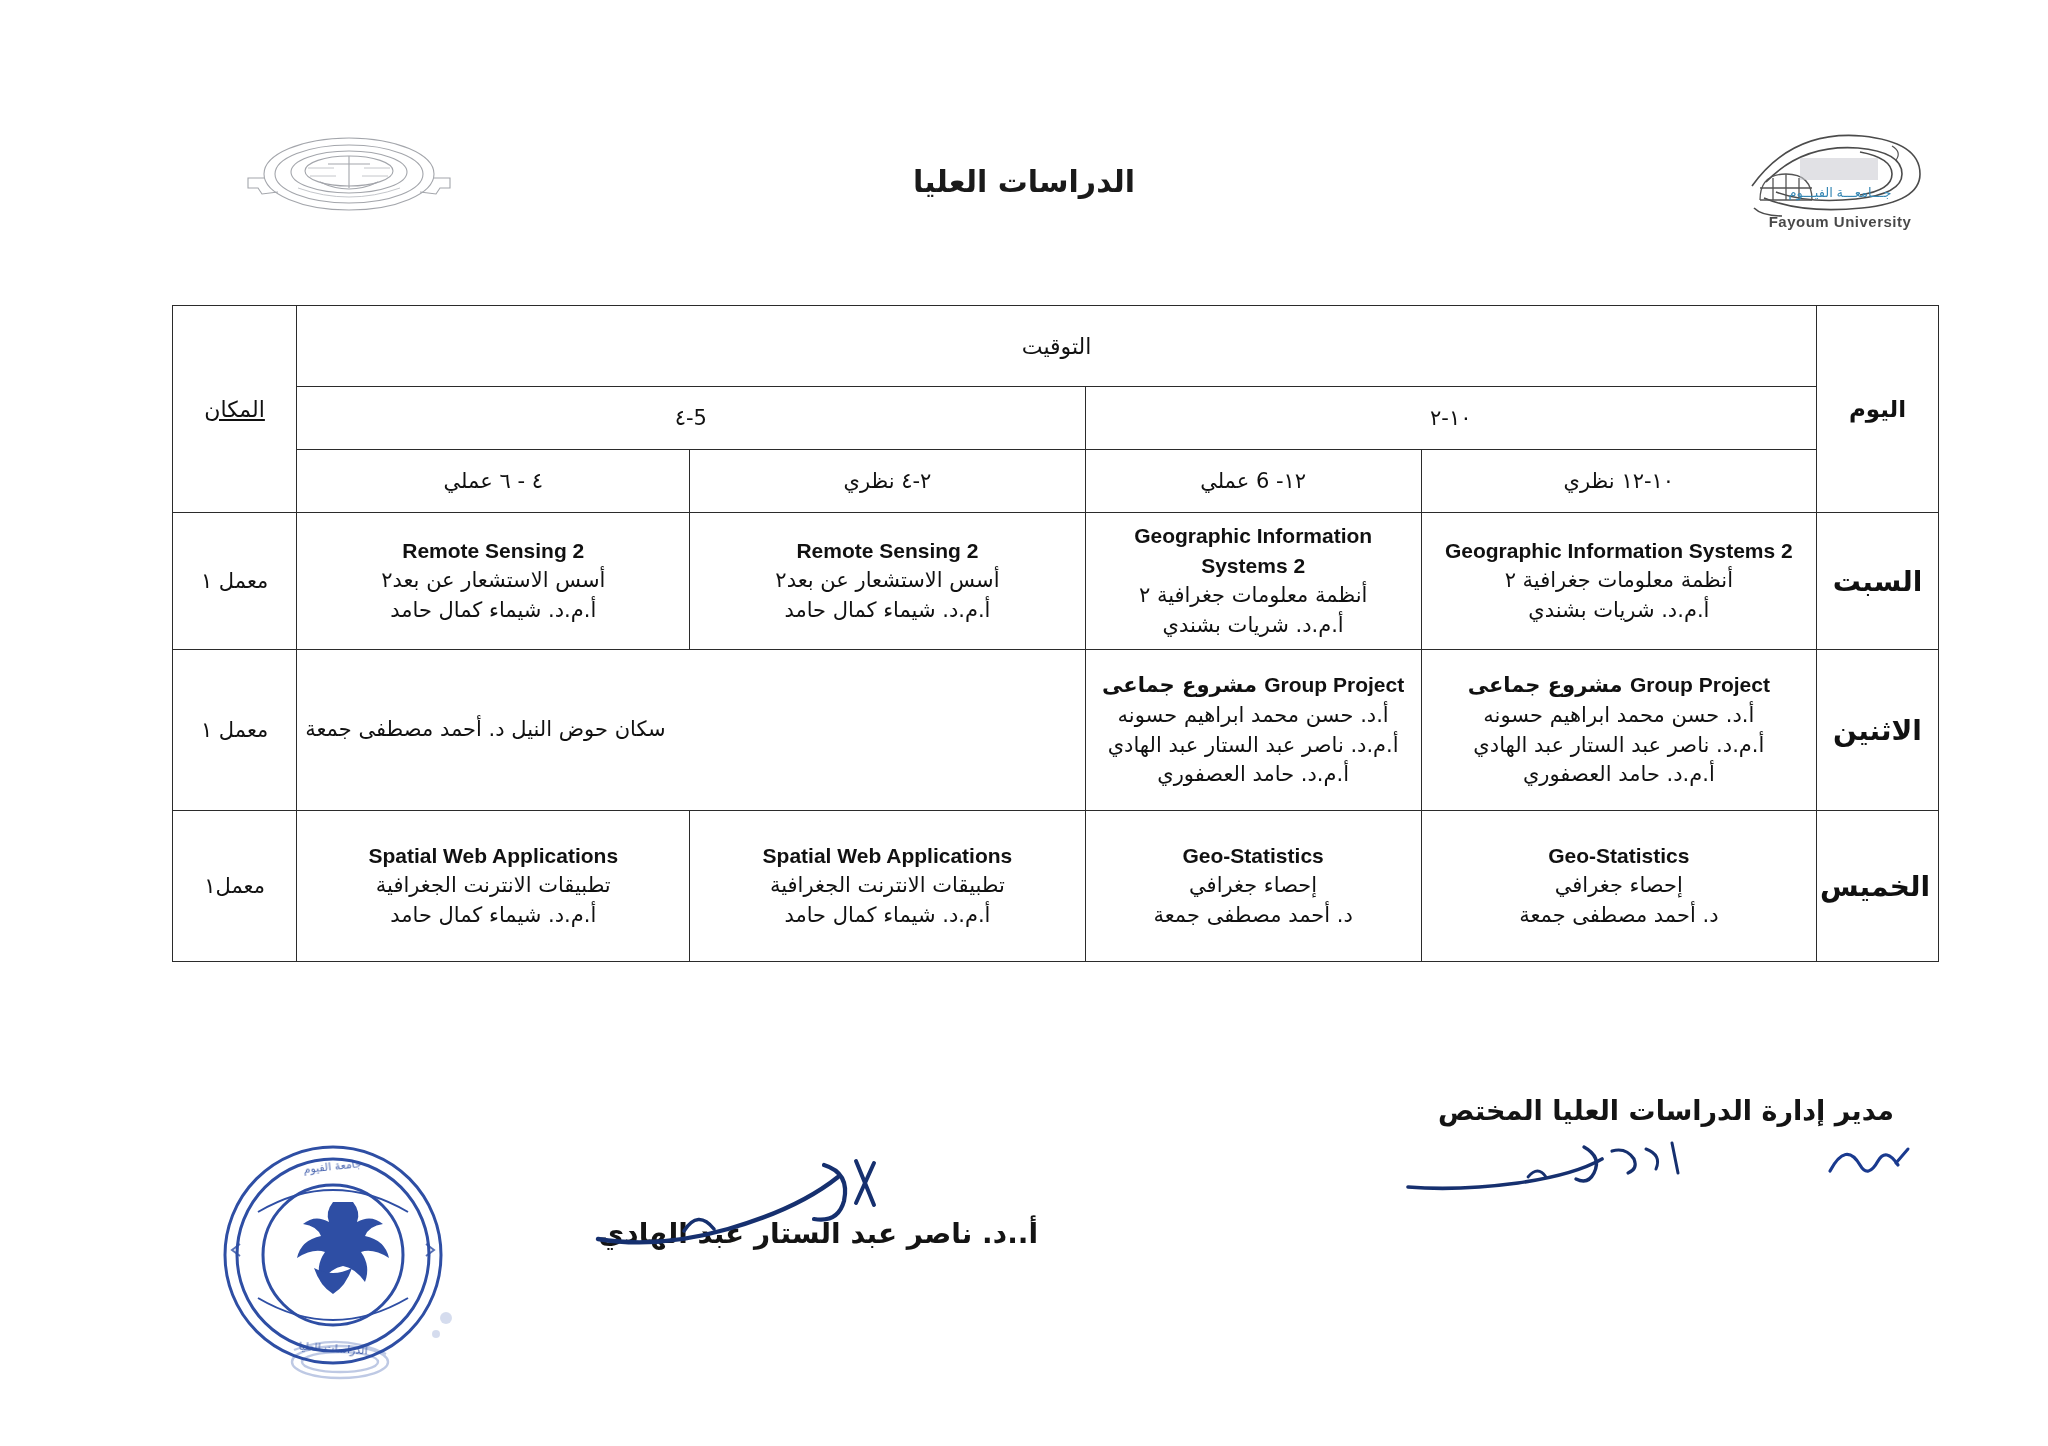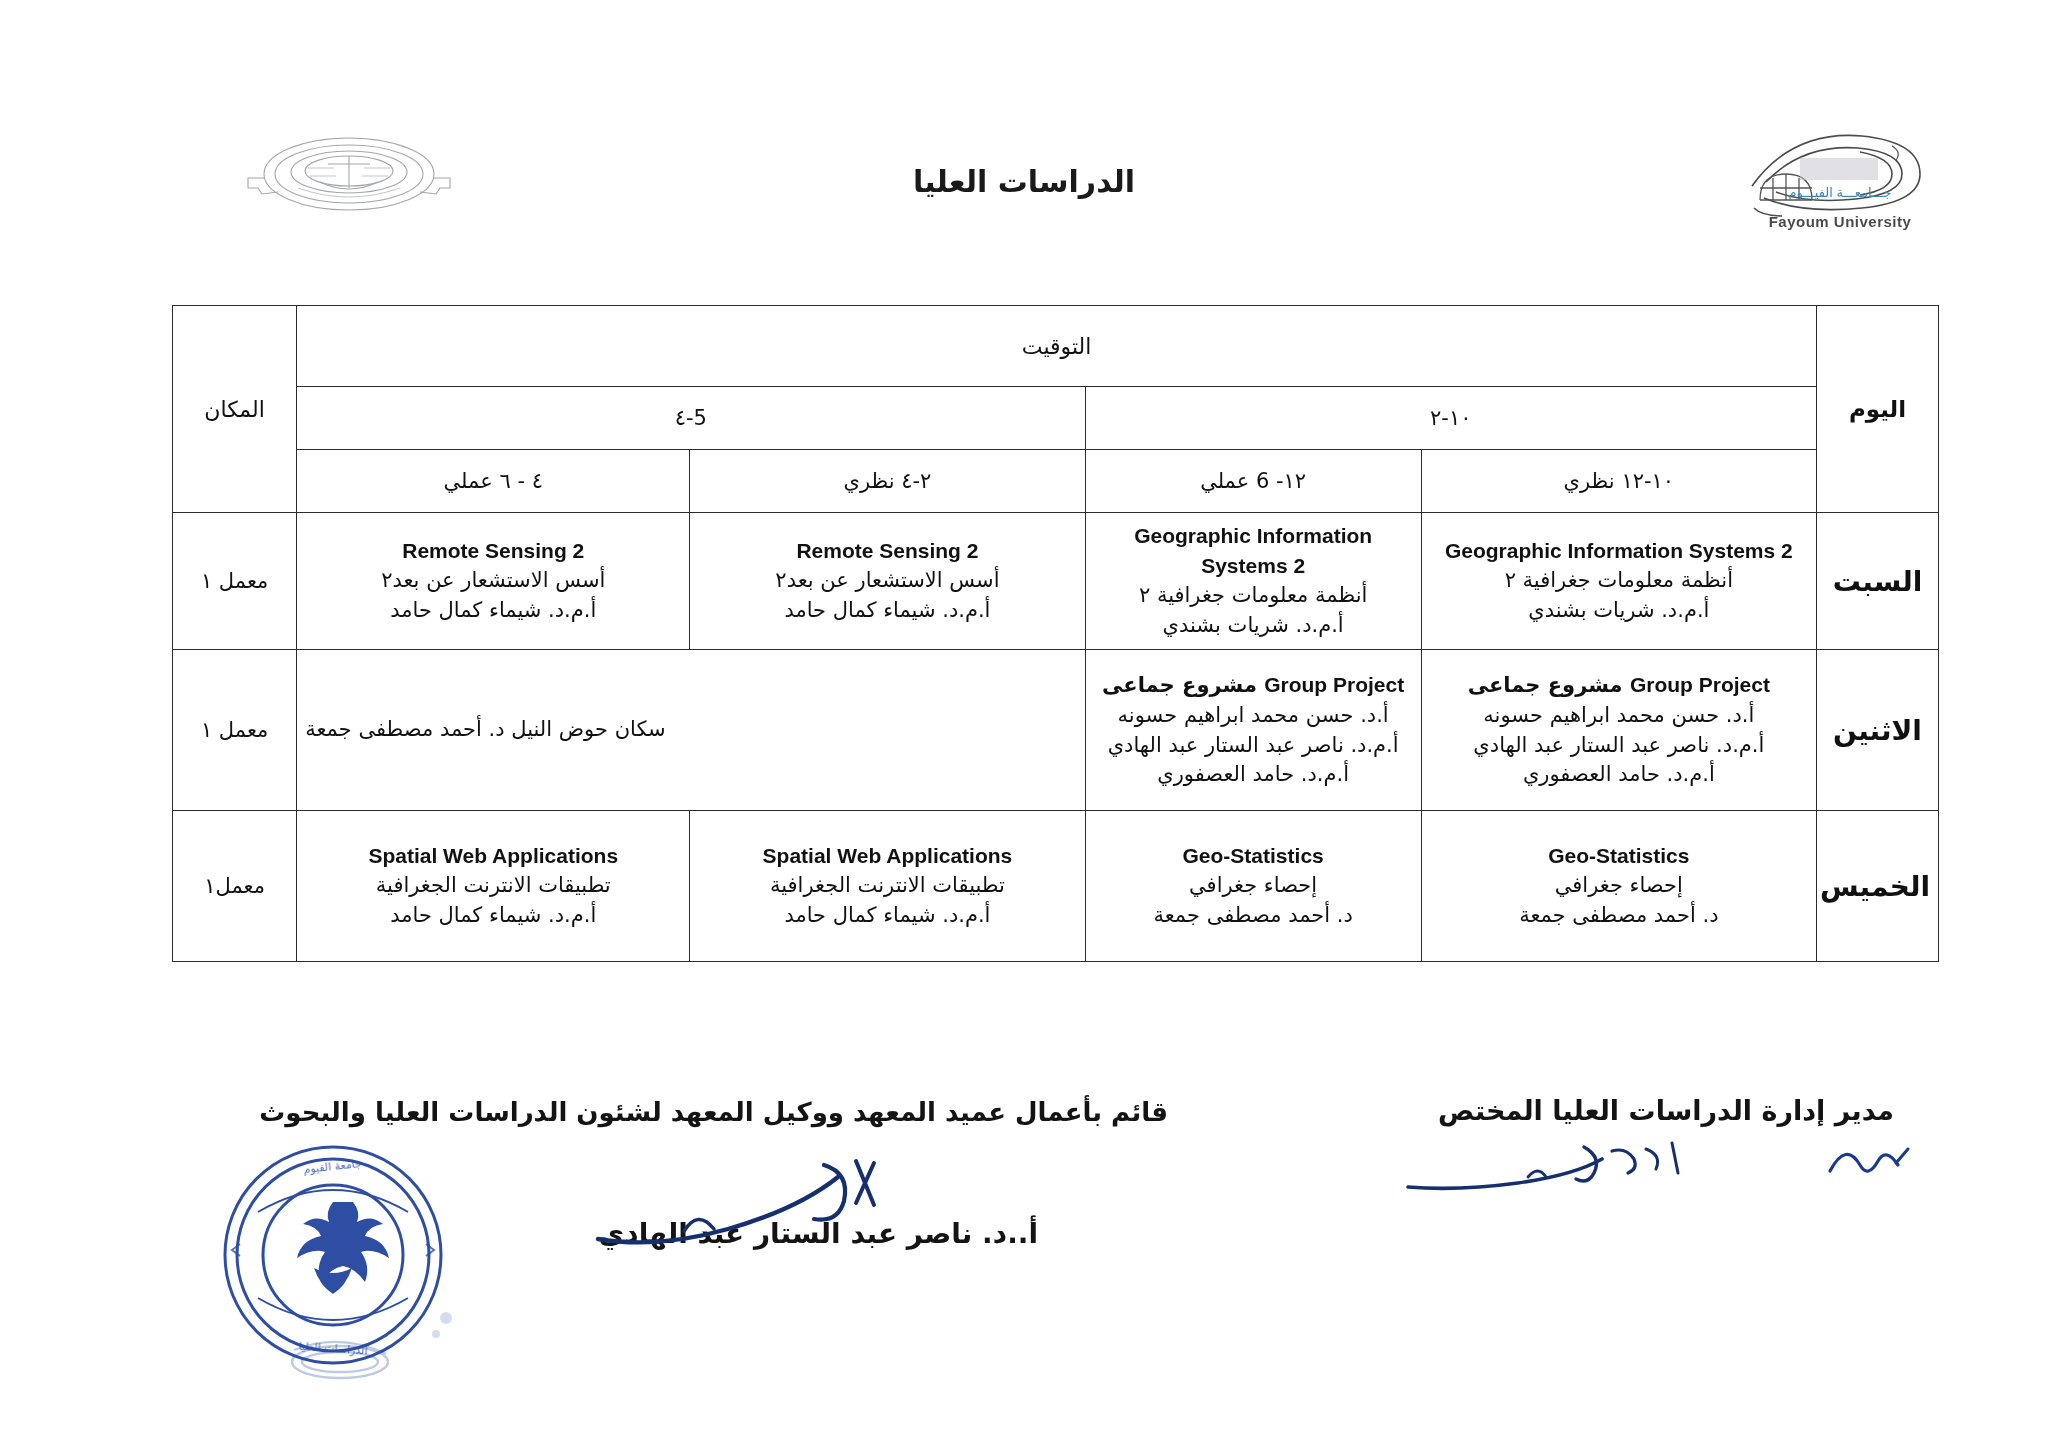--- a/index.html
+++ b/index.html
@@ -72,21 +72,21 @@
   
   col.c-day{width:118px;}
   col.c-t1{width:382px;}
   col.c-t2{width:325px;}
   col.c-t3{width:382px;}
   col.c-t4{width:380px;}
   col.c-place{width:120px;}
 
   .hdr-day{ text-align:center;font-size:23px;font-weight:bold;}
   .hdr-time{ text-align:center;font-size:22px;font-weight:normal;}
-  .hdr-place{ text-align:center;font-size:22px;vertical-align:top;padding-top:10px;}
+  .hdr-place{ text-align:center;font-size:22px;vertical-align:top;padding-top:10px;text-decoration:underline;}
   .hdr-slot{ text-align:center;font-size:21px;}
   .hdr-sub{ text-align:center;font-size:21px;}
 
   .cell{
     text-align:center;
     line-height:1.42;
     font-size:20px;
   }
   .cell .en{
     font-family:"Liberation Sans",sans-serif;
@@ -329,21 +329,20 @@
     </table>
   </div>
 
   <div class="footer">
 
     <div class="f-right">
       <span class="val">مدير إدارة الدراسات العليا</span>
       <span class="lbl">المختص</span>
     </div>
 
-    <div class="f-left">قائم بأعمال عميد المعهد ووكيل المعهد لشئون الدراسات العليا والبحوث</div>
 
     <div class="f-left-name">أ..د. ناصر عبد الستار عبد الهادي</div>
 
     <div class="sig sig-specialist">
       <svg width="110" height="64" viewBox="0 0 110 64" aria-hidden="true">
         <path d="M14 40 Q30 10 44 34 Q52 48 62 30 Q70 16 82 34" fill="none" stroke="#1a3a8f" stroke-width="3.2" stroke-linecap="round"></path>
         <path d="M80 32 L92 18" fill="none" stroke="#1a3a8f" stroke-width="3" stroke-linecap="round"></path>
       </svg>
     </div>
 

